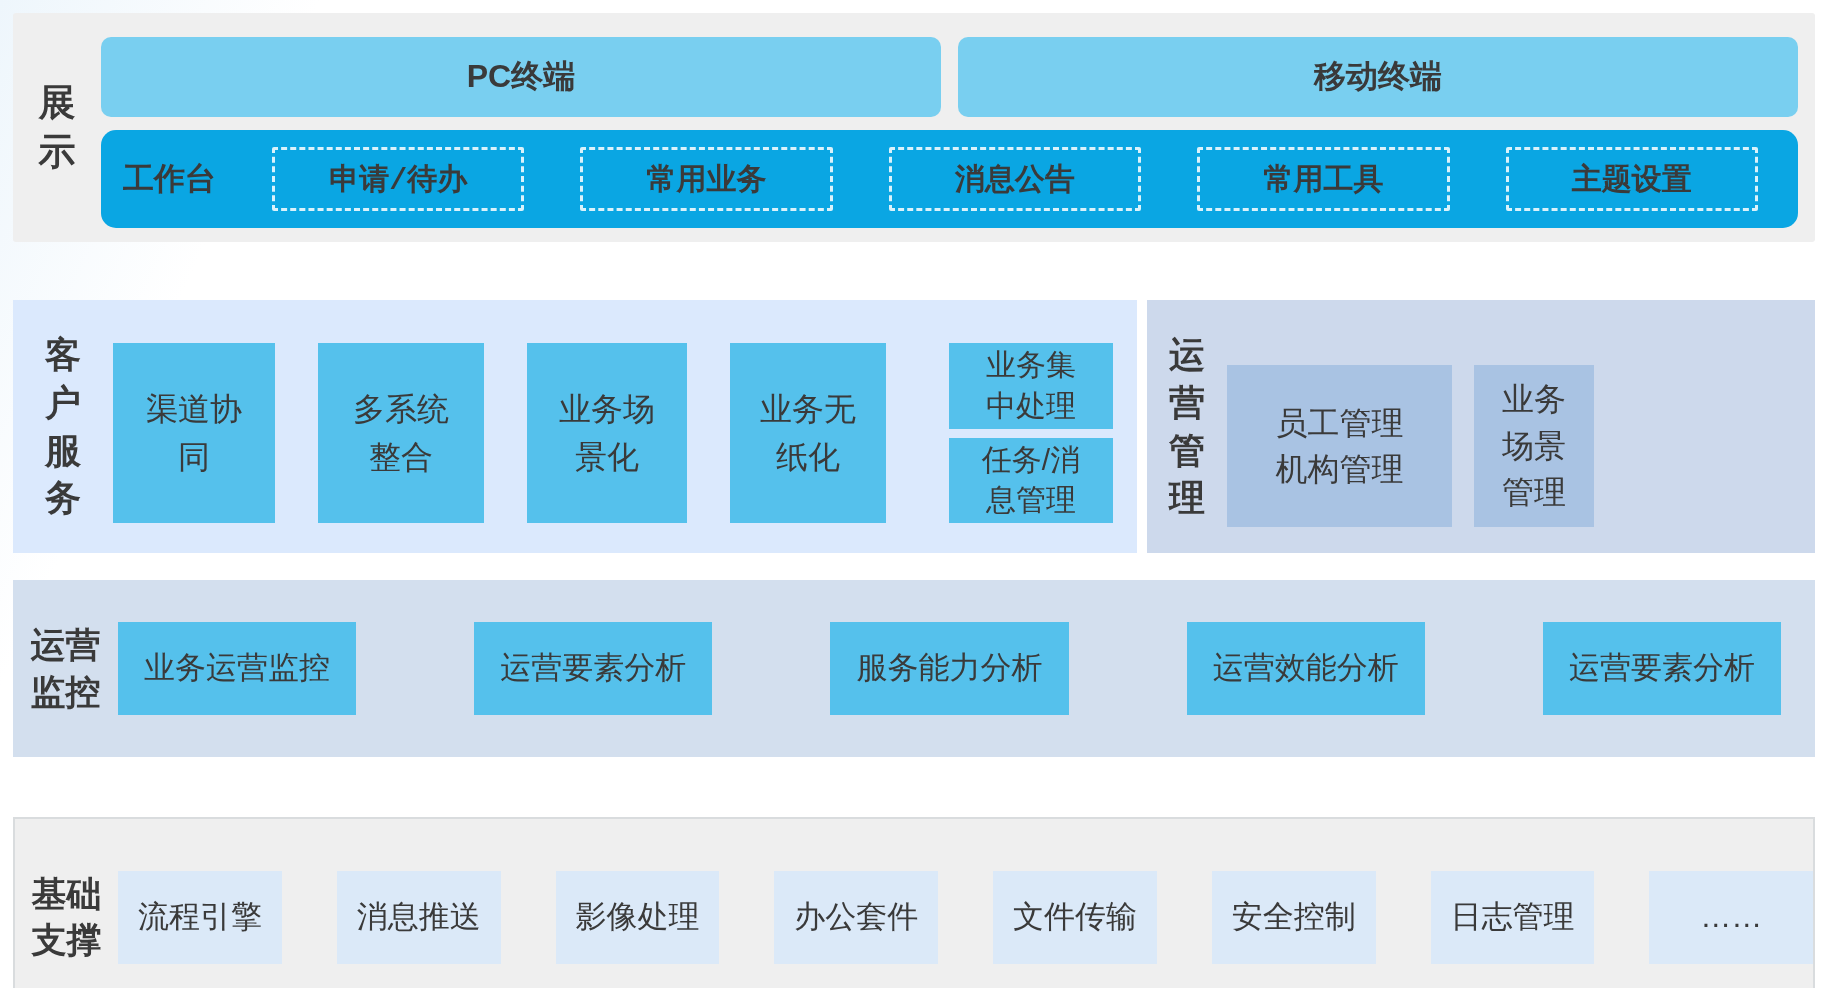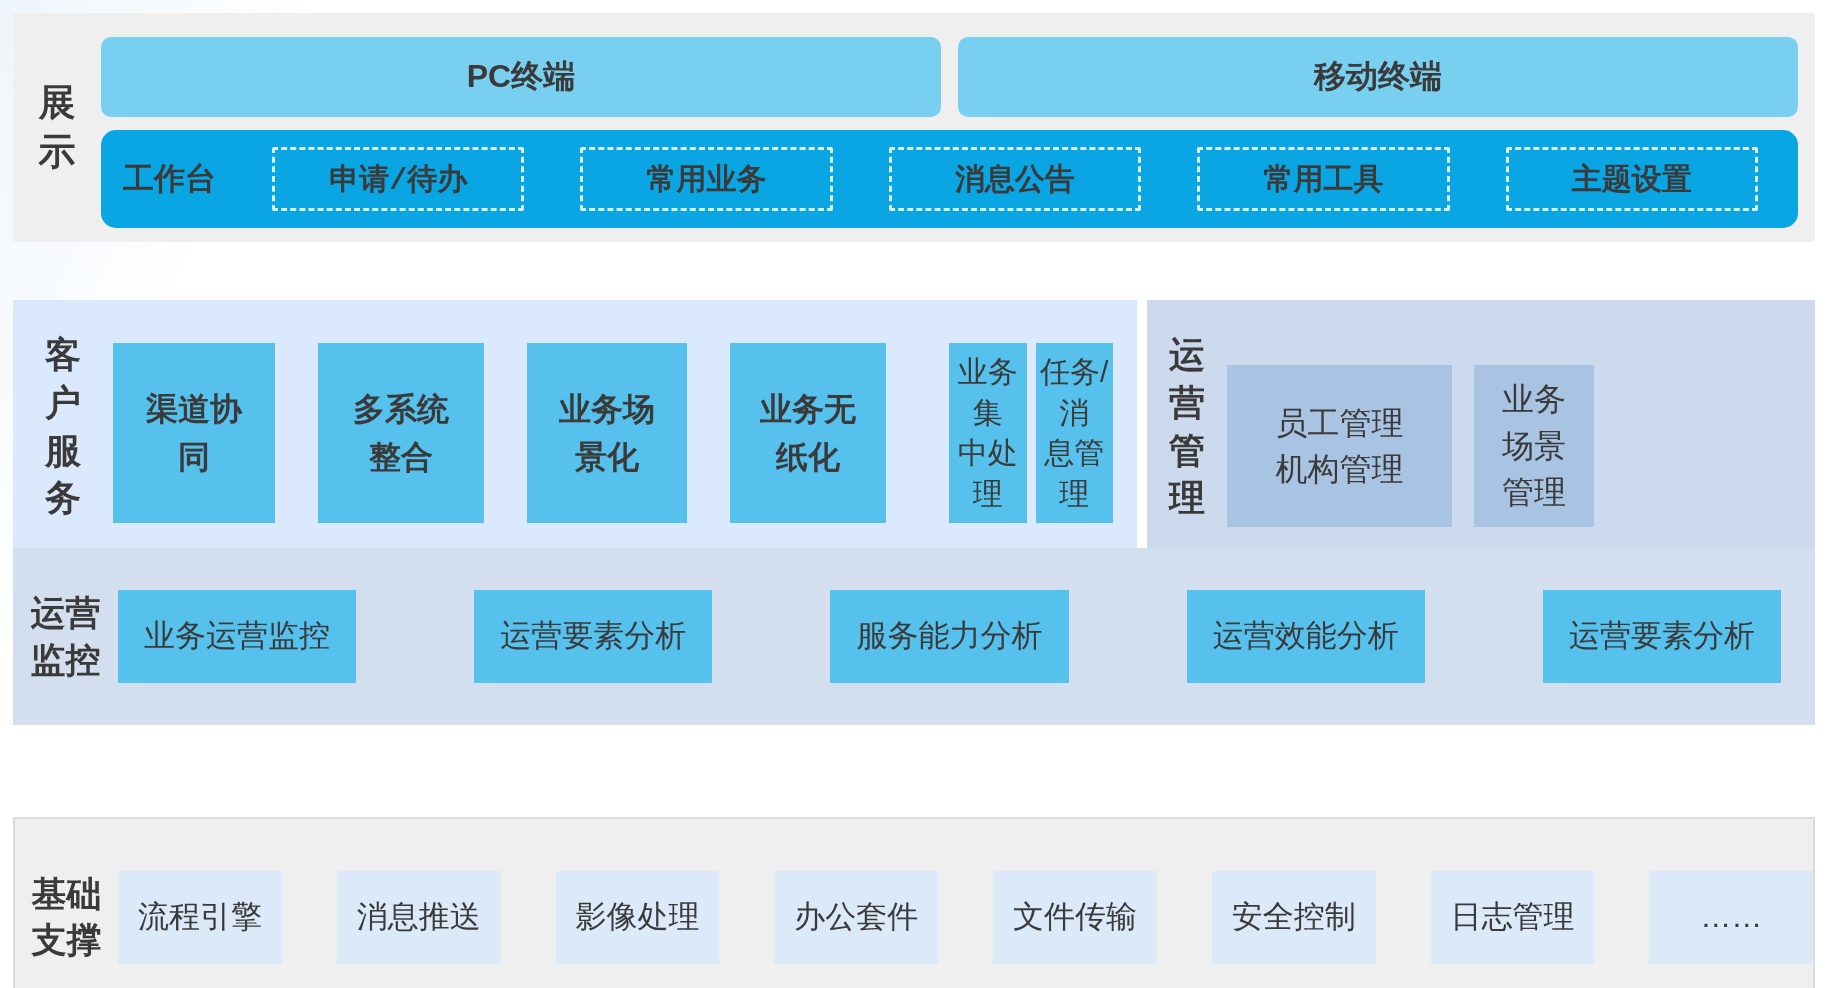--- a/index.html
+++ b/index.html
@@ -67,41 +67,41 @@
   .band-cs { width: 1124px; height: 253px; background: var(--cs-bg, #dbe9fd); display: flex; }
   .band-cs .v-label { width: 100px; font-size: 36px; }
   .cs-boxes { flex: 1; display: flex; gap: 43px; padding-top: 43px; }
   .blue-box {
     background: var(--box-blue, #55c1ec);
     display: flex; align-items: center; justify-content: center;
     text-align: center;
     font-size: 32px; line-height: 1.5;
     white-space: pre-line;
   }
-  .cs-boxes > .blue-box { height: 180px; font-weight: bold; }
+  .cs-boxes > .blue-box { height: 180px; }
   .w162 { width: 162px; } .w166 { width: 166px; } .w160 { width: 160px; } .w156 { width: 156px; }
-  .stack { width: 184px; height: 180px; display: flex; flex-direction: row; gap: 9px; padding-left: 20px; }
+  .stack { width: 184px; height: 180px; display: flex; flex-direction: column; gap: 9px; padding-left: 20px; }
   .stack .blue-box { flex: 1; font-size: 30px; line-height: 1.35; }
 
   .band-om { flex: 1; height: 253px; background: var(--om-bg, #cdd9ec); display: flex; }
   .band-om .v-label { width: 80px; font-size: 36px; }
   .om-boxes { flex: 1; display: flex; gap: 22px; padding: 65px 17px 0 0; }
   .muted-box {
     background: var(--om-box-blue, #a9c3e3);
     height: 162px;
     display: flex; align-items: center; justify-content: center;
     text-align: center;
     font-size: 32px; line-height: 1.45;
     white-space: pre-line;
   }
   .w225 { width: 225px; } .w120 { width: 120px; } .w185 { width: 185px; }
 
   
   .band-monitor {
-    top: 548px; height: 177px;
+    top: 580px; height: 177px;
     background: var(--monitor-bg, #d3dfee);
     display: flex; align-items: center;
   }
   .band-monitor .h-label { width: 105px; font-size: 35px; }
   .mon-boxes { flex: 1; display: flex; gap: 118px; padding-right: 34px; }
   .mon-boxes .blue-box { flex: 1; height: 93px; font-size: 31px; }
 
   
   .band-support {
     top: 817px; height: 200px;

